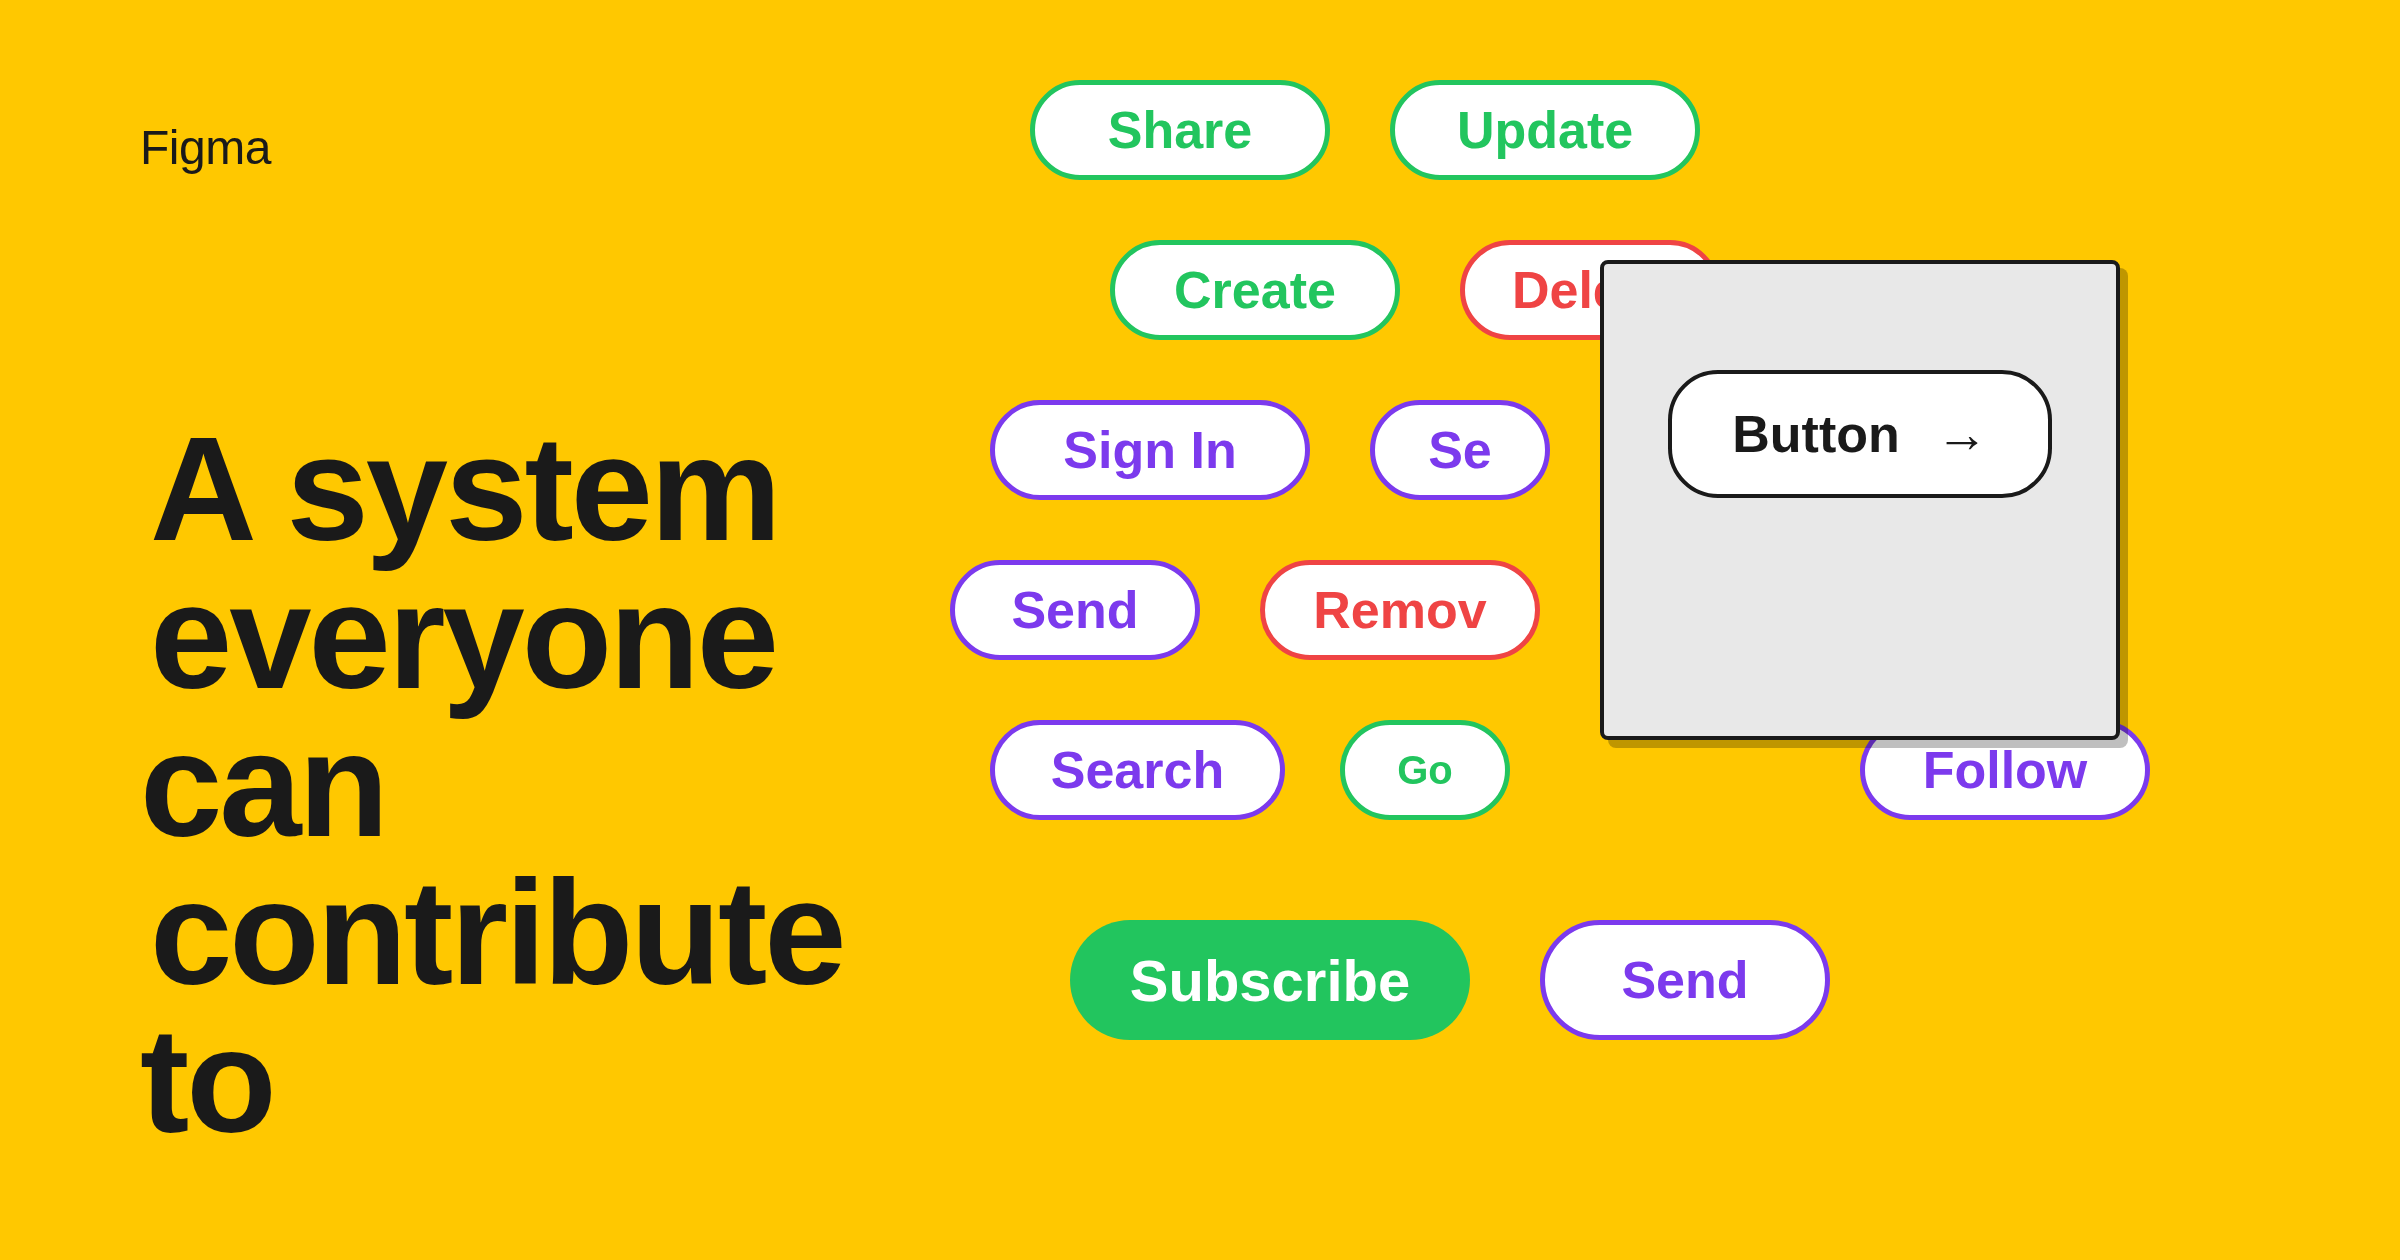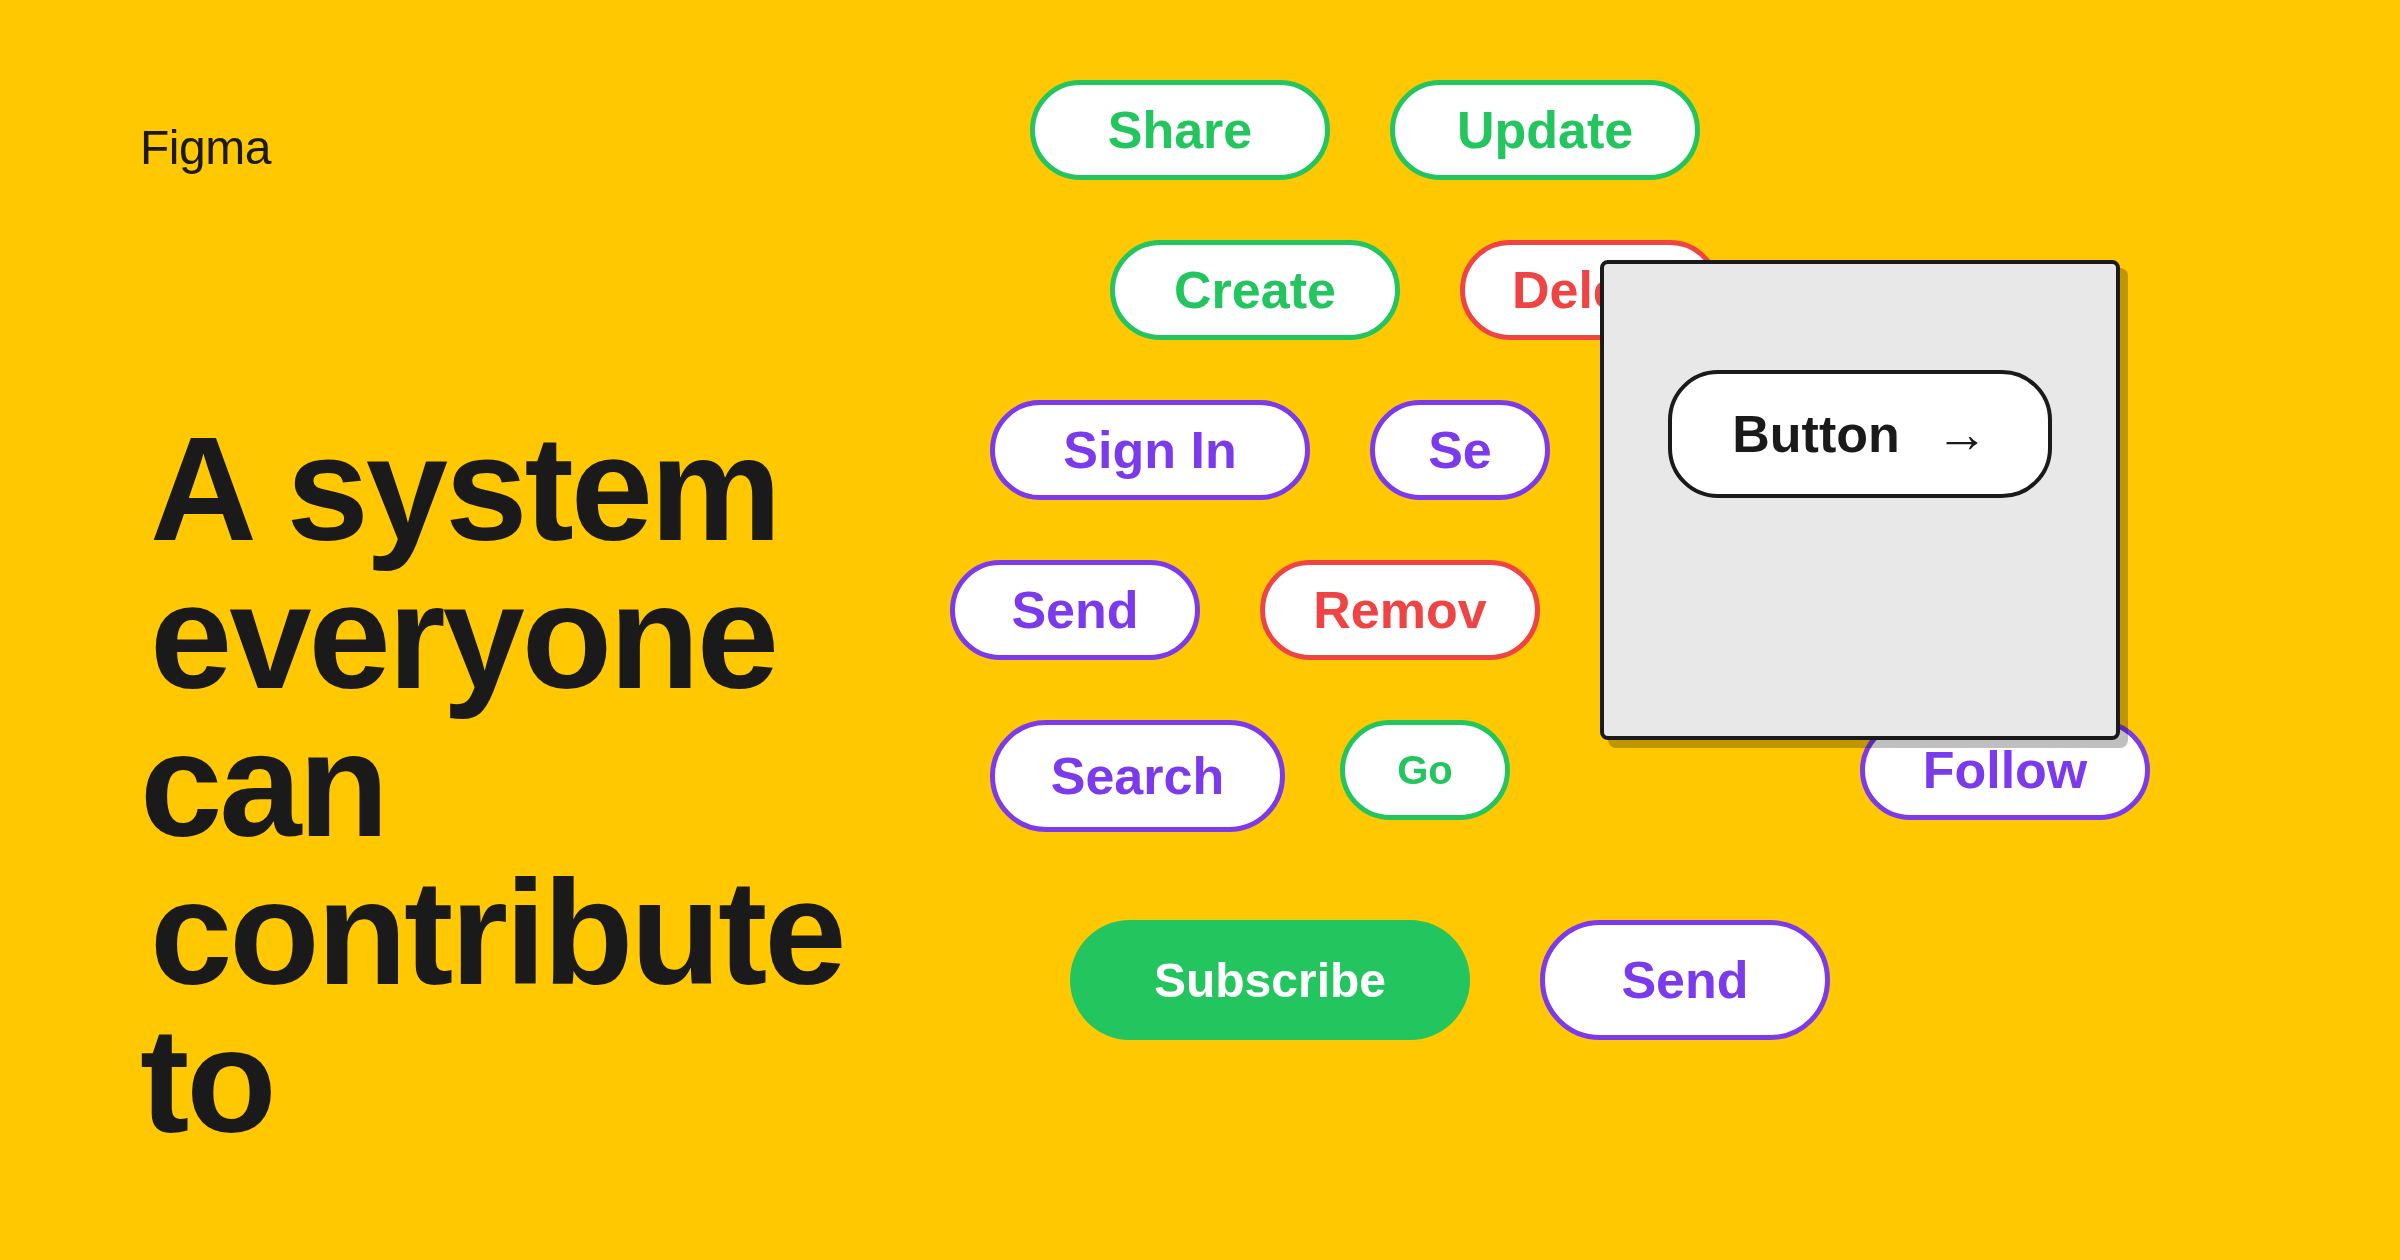--- a/index.html
+++ b/index.html
@@ -160,21 +160,21 @@
       color: #ef4444;
       font-size: 52px;
       overflow: hidden;
     }
 
     
     .btn-search {
       top: 700px;
       left: 120px;
       width: 295px;
-      height: 112px;
+      height: 100px;
       border: 5px solid #7c3aed;
       background: white;
       color: #7c3aed;
       font-size: 52px;
     }
 
     .btn-go {
       top: 700px;
       left: 470px;
       width: 170px;
@@ -198,21 +198,21 @@
 
     
     .btn-subscribe {
       top: 900px;
       left: 200px;
       width: 400px;
       height: 120px;
       border: none;
       background: #22c55e;
       color: white;
-      font-size: 48px;
+      font-size: 58px;
     }
 
     .btn-send2 {
       top: 900px;
       left: 670px;
       width: 290px;
       height: 120px;
       border: 5px solid #7c3aed;
       background: white;
       color: #7c3aed;

